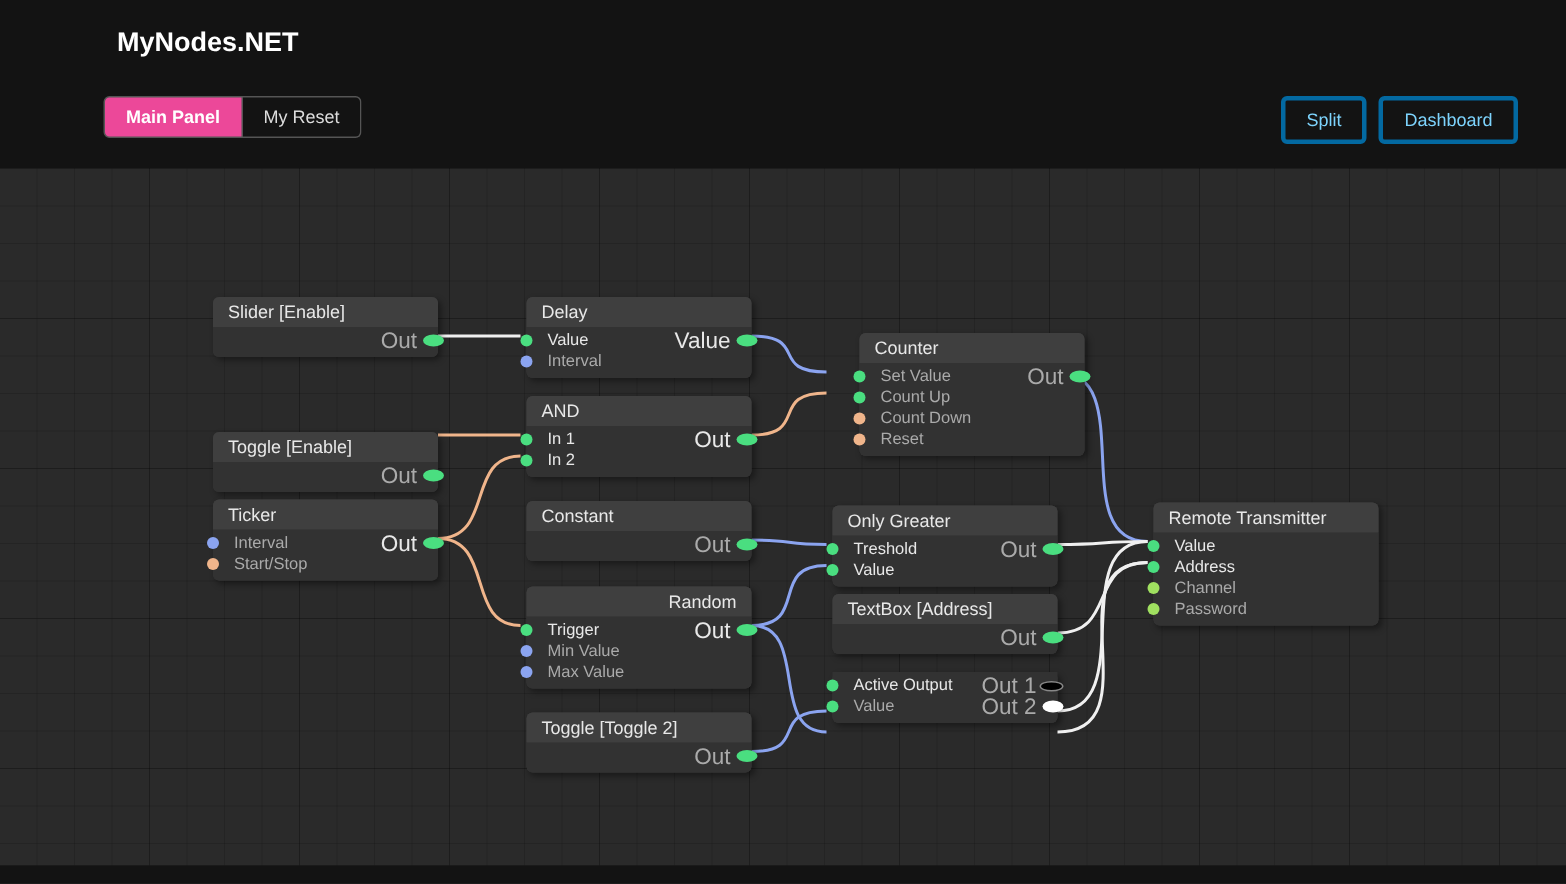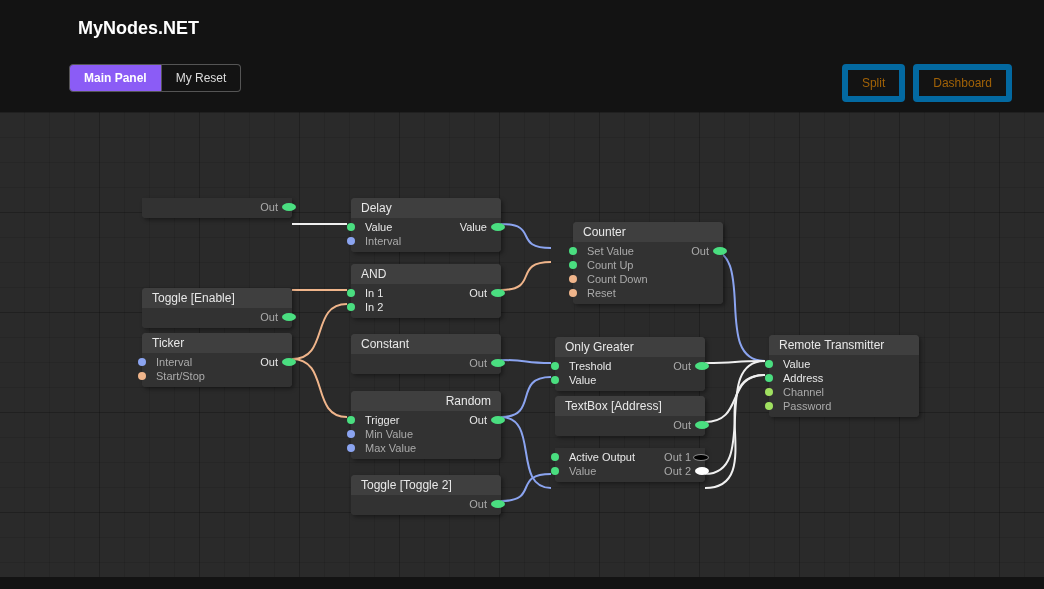--- a/index.html
+++ b/index.html
@@ -20,25 +20,25 @@
     position: absolute; top: 18px; left: 78px;
     color: #fff; font-size: 18px; font-weight: bold;
   }
   .navrow { position: absolute; top: 64px; left: 0; right: 0; }
   .tabs { position: absolute; left: 69px; top: 0; display: flex; }
   .tab {
     border: 1px solid #555; color: #ddd; background: transparent;
     padding: 6px 14px; font-size: 12px; cursor: pointer;
   }
   .tab + .tab { border-left: none; }
-  .tab.active { background: #8b5cf6; font-weight: bold; color: #fff; border-radius: 4px 0 0 4px; }
+  .tab.active { background: #ec4899; font-weight: bold; color: #fff; border-radius: 4px 0 0 4px; }
   .tab:last-child { border-radius: 0 4px 4px 0; }
   .right-buttons { position: absolute; right: 32px; top: 0; display: flex; gap: 8px; }
   .btn {
-    border: 6px solid #0369a1; background: transparent; color: #a16207;
+    border: 3px solid #0369a1; background: transparent; color: #7dd3fc;
     padding: 6px 14px; font-size: 12px; border-radius: 4px; cursor: pointer;
   }
 
   .canvas {
     position: absolute; top: 112px; left: 0; right: 0; bottom: 12px;
     background-color: #2a2a2a;
     background-image:
       linear-gradient(0deg,  transparent 24px, rgba(0,0,0,0.2) 25px),
       linear-gradient(90deg, transparent 24px, rgba(0,0,0,0.2) 25px),
       linear-gradient(0deg,  transparent 99px, rgba(0,0,0,0.3) 100px),
@@ -67,21 +67,21 @@
   }
   .node-body {
     background: #323232;
     padding: 2px 0 4px 0;
     border-radius: 0 0 4px 4px;
     position: relative;
     min-height: 18px;
   }
   .row { height: 14px; display: flex; align-items: center; position: relative; }
   .inp { color: #aaa; font-size: 11px; padding-left: 14px; }
-  .out { color: #aaa; font-size: 11px; padding-right: 14px; margin-left: auto; }
+  .out { color: #aaa; font-size: 15px; padding-right: 14px; margin-left: auto; }
   .inp.bright, .out.bright { color: #e8e8e8; }
   .port {
     position: absolute;
     width: 8px; height: 8px; border-radius: 50%;
     background: #4ade80;
   }
   .port.in  { left: -4px; }
   .port.out { right: -4px; }
   .port.blue  { background: #8ba4f0; }
   .port.peach { background: #f0b58b; }
@@ -137,20 +137,21 @@
     <path d="M 705 251 C 740 251, 730 249, 765 249" stroke="#f0f0f0" stroke-width="2" fill="none"></path>
 
     <path d="M 705 310 C 745 310, 725 263, 765 263" stroke="#f0f0f0" stroke-width="2" fill="none"></path>
 
     <path d="M 705 362 C 760 362, 710 249, 765 249" stroke="#f0f0f0" stroke-width="2" fill="none"></path>
 
     <path d="M 705 376 C 770 376, 700 263, 765 263" stroke="#f0f0f0" stroke-width="2" fill="none"></path>
   </svg>
 
   <div class="node" style="left:142px; top:86px;">
+    <div class="node-header">Slider [Enable]</div>
     <div class="node-body">
       <div class="row">
           <span class="out">Out</span>
         <div class="port out green"></div>
         </div>
     </div>
   </div>
 
   <div class="node" style="left:142px; top:152px;margin-top:24px;">
     <div class="node-header">Toggle [Enable]</div>

